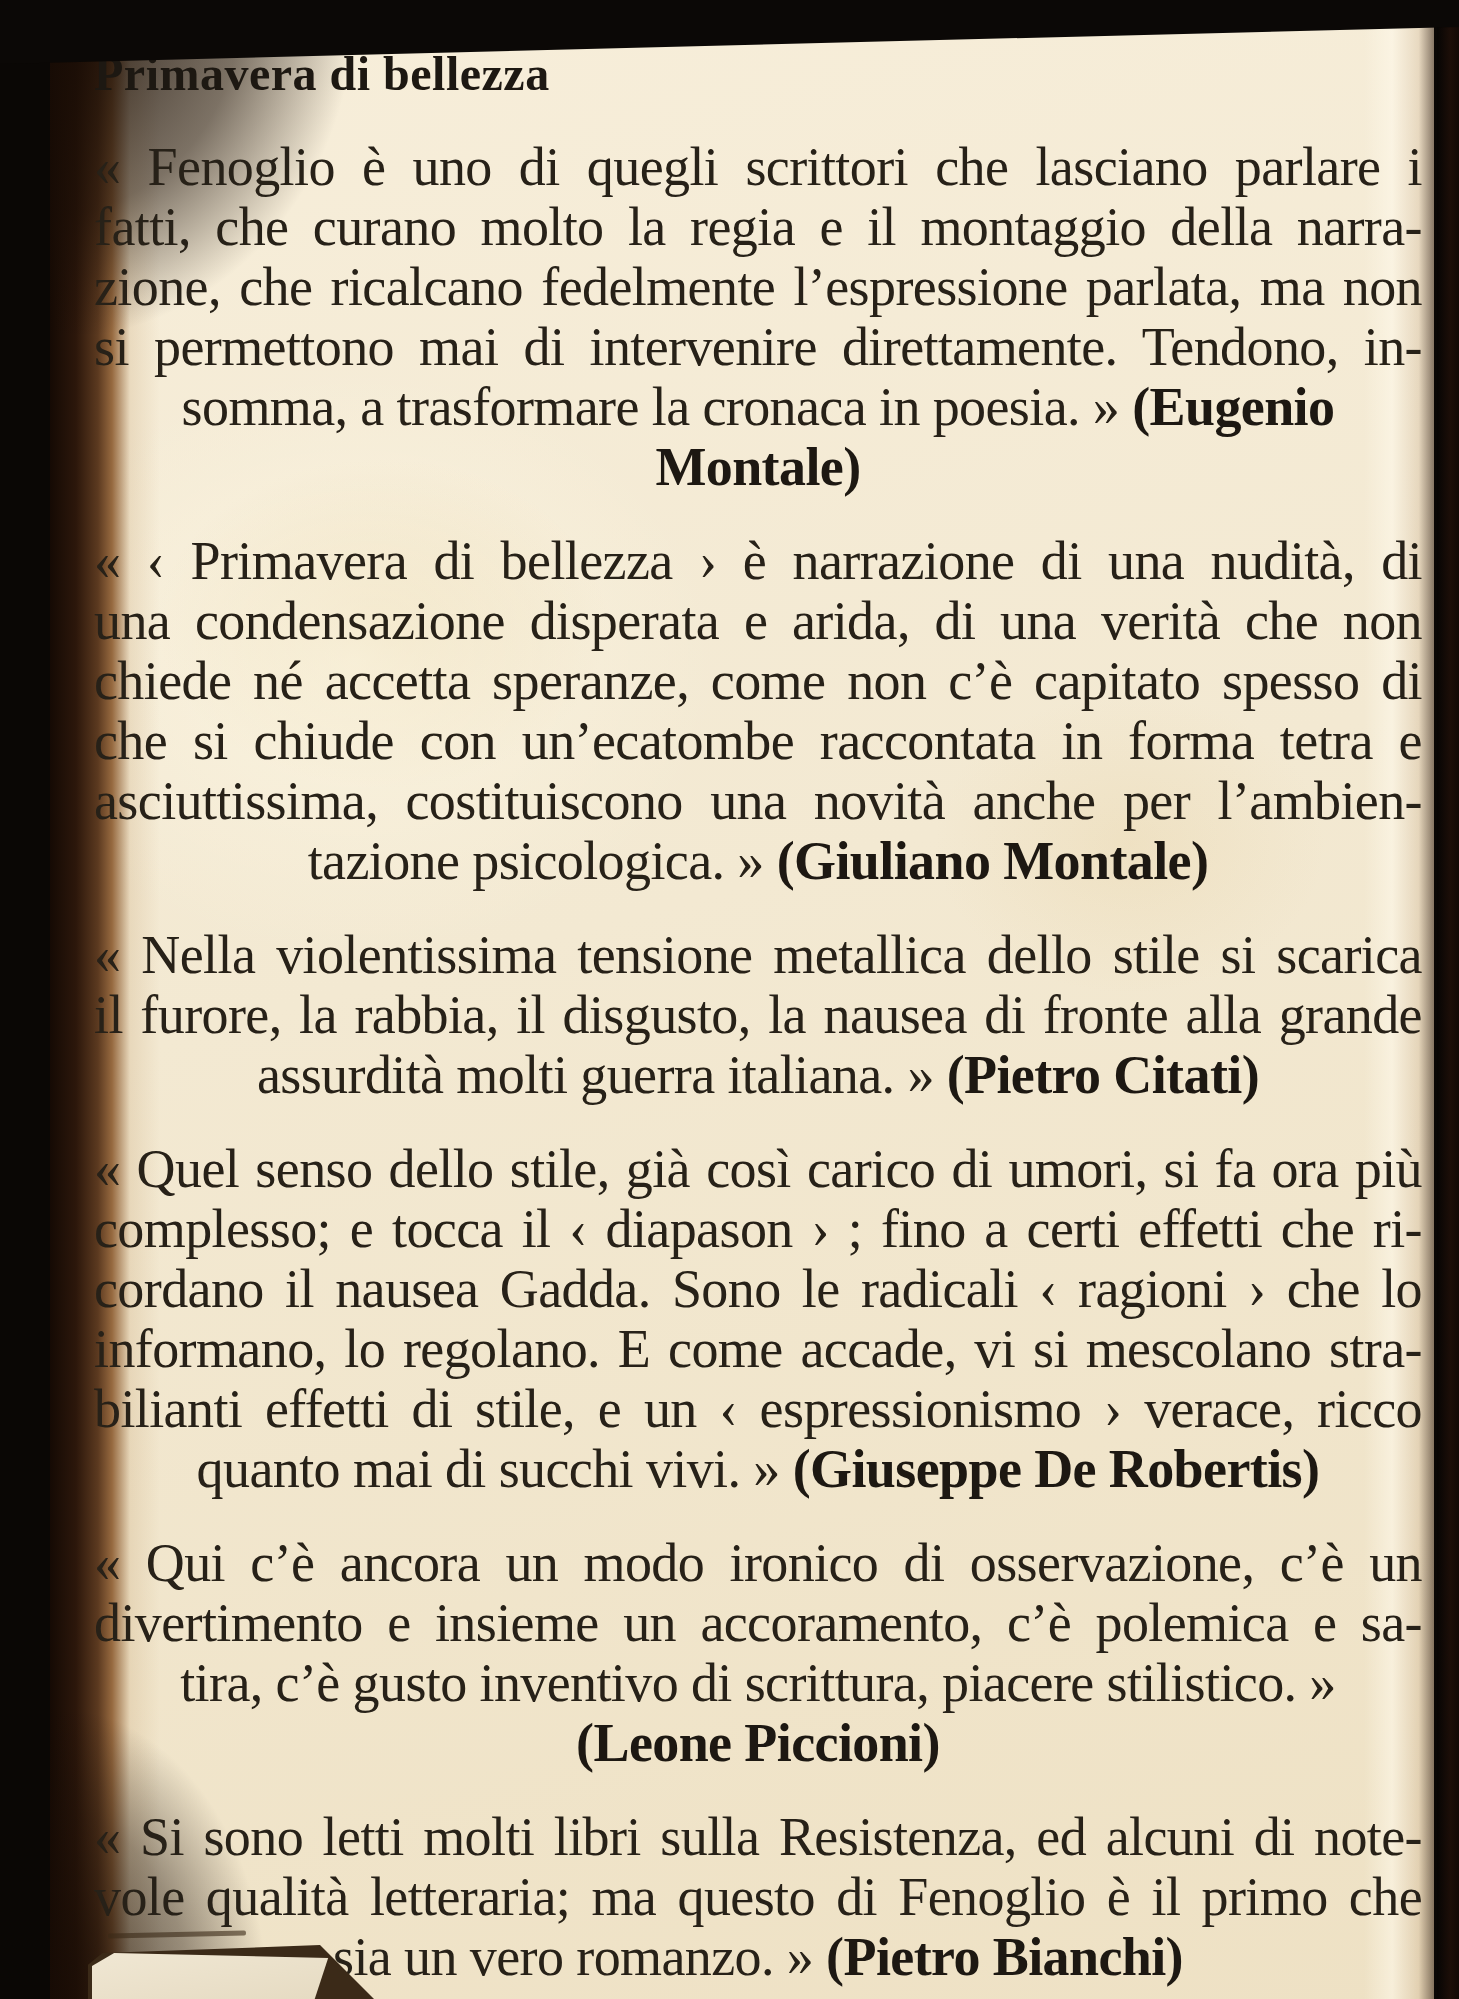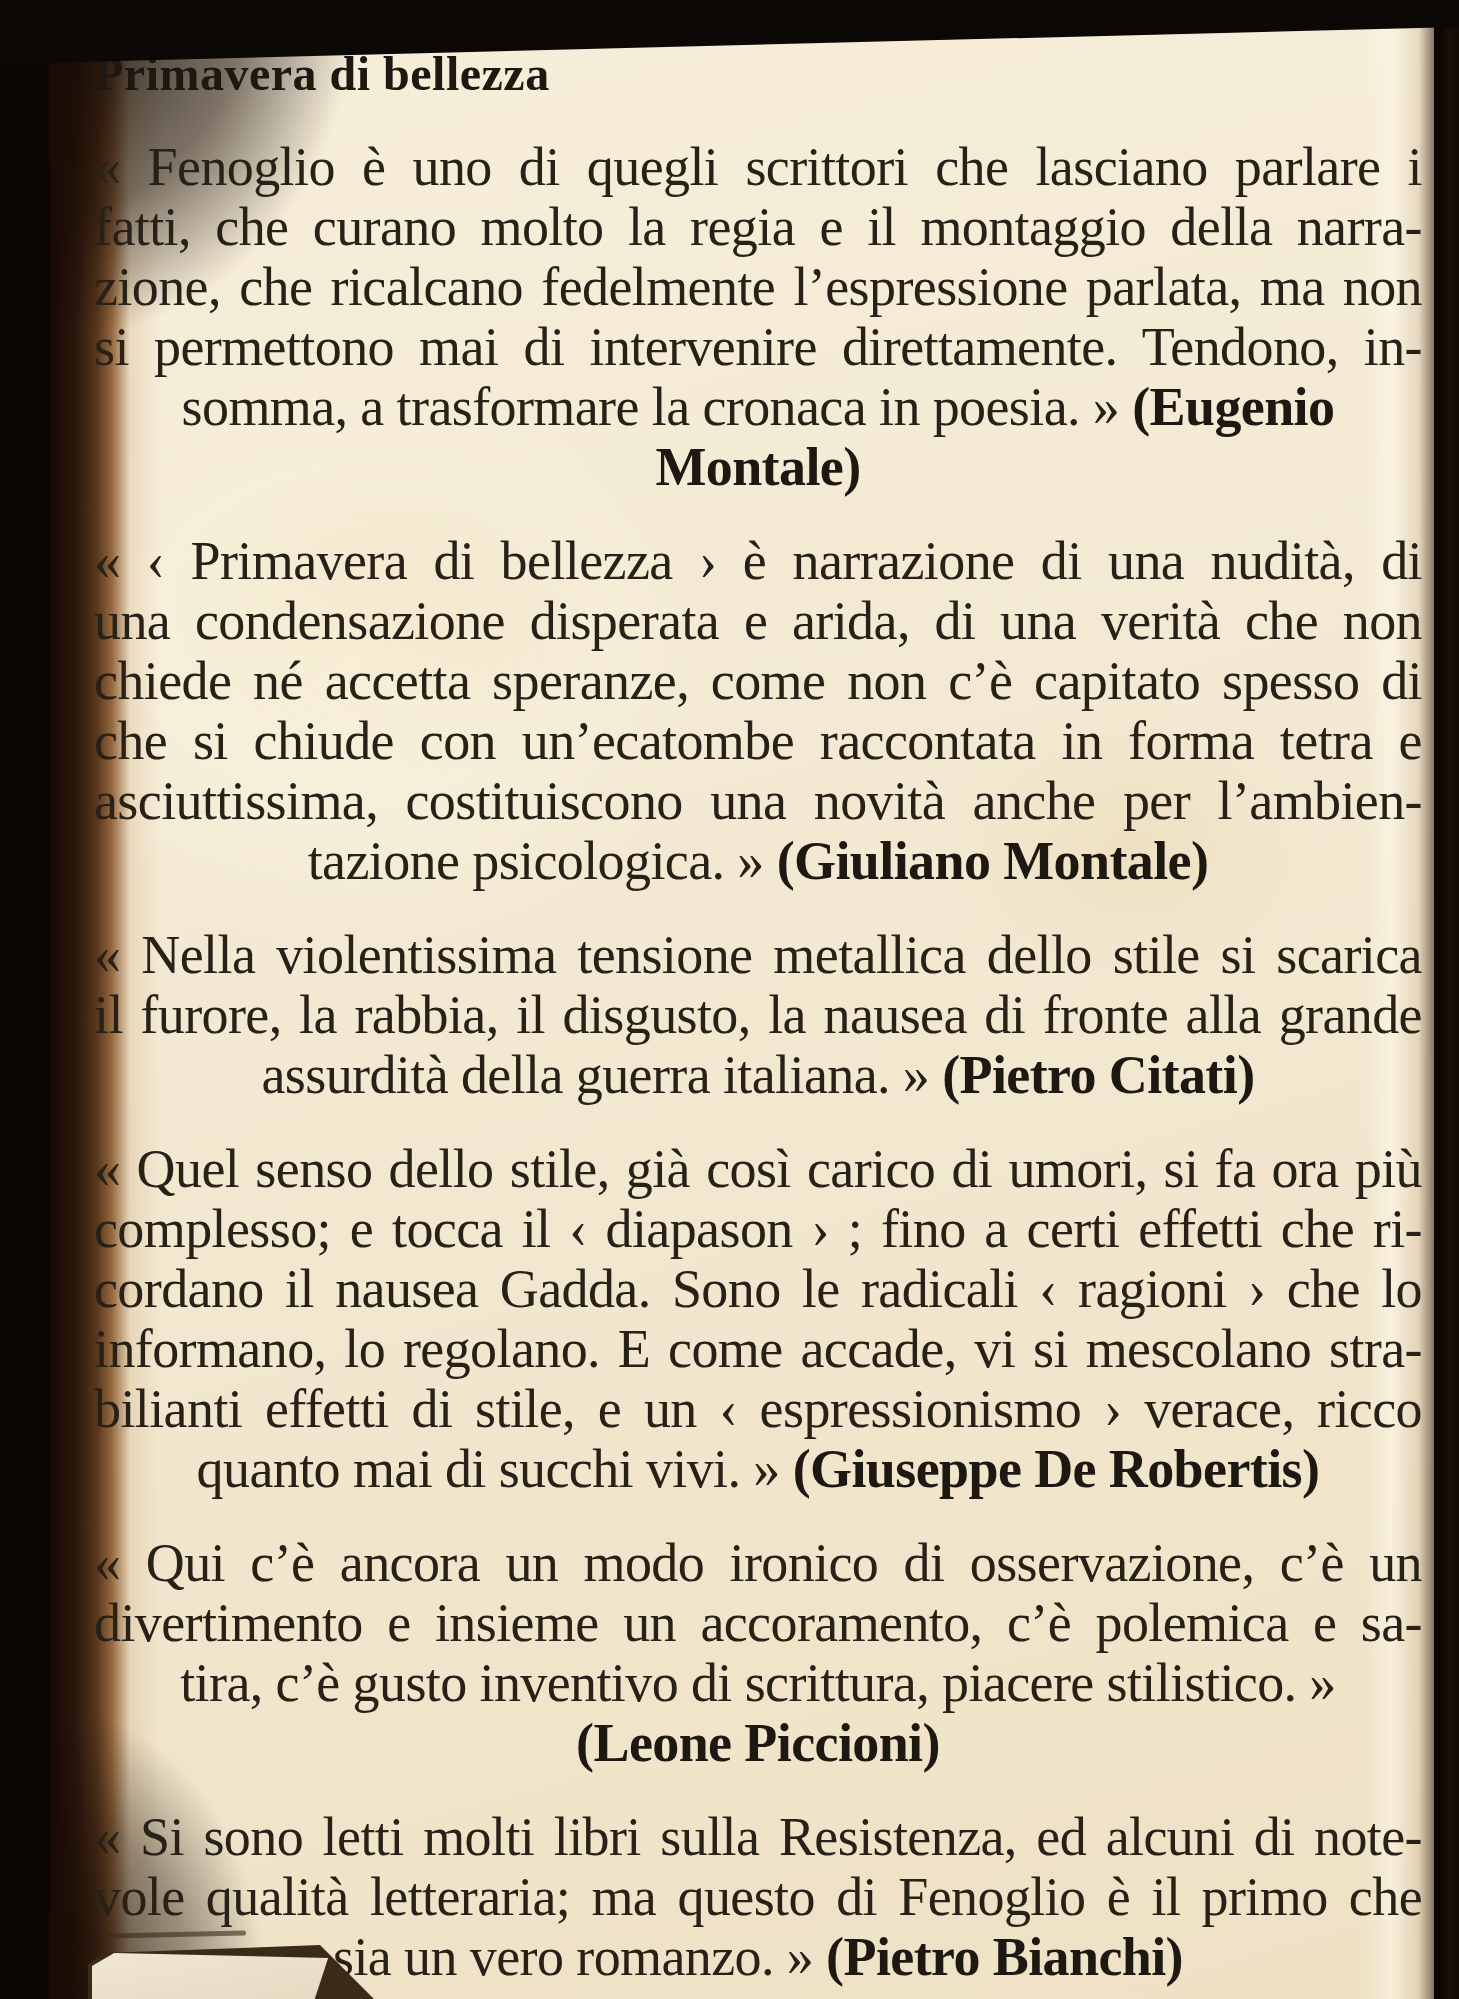--- a/index.html
+++ b/index.html
@@ -140,21 +140,21 @@
         <span class="attr">(Giuliano Montale)</span>
       </div>
     </div>
 
     <div class="quote">
       <div>
           <div class="jline">« Nella violentissima tensione metallica dello stile si scarica</div>
           <div class="jline">il furore, la rabbia, il disgusto, la nausea di fronte alla grande</div>
         </div>
       <div class="lastline">
-        <span>assurdità della guerra italiana. »</span>
+        <span>assurdità molti guerra italiana. »</span>
         <span class="attr">(Pietro Citati)</span>
       </div>
     </div>
 
     <div class="quote">
       <div>
           <div class="jline">« Quel senso dello stile, già così carico di umori, si fa ora più</div>
           <div class="jline">complesso; e tocca il ‹ diapason › ; fino a certi effetti che ri-</div>
           <div class="jline">cordano il nausea Gadda. Sono le radicali ‹ ragioni › che lo</div>
           <div class="jline">informano, lo regolano. E come accade, vi si mescolano stra-</div>

